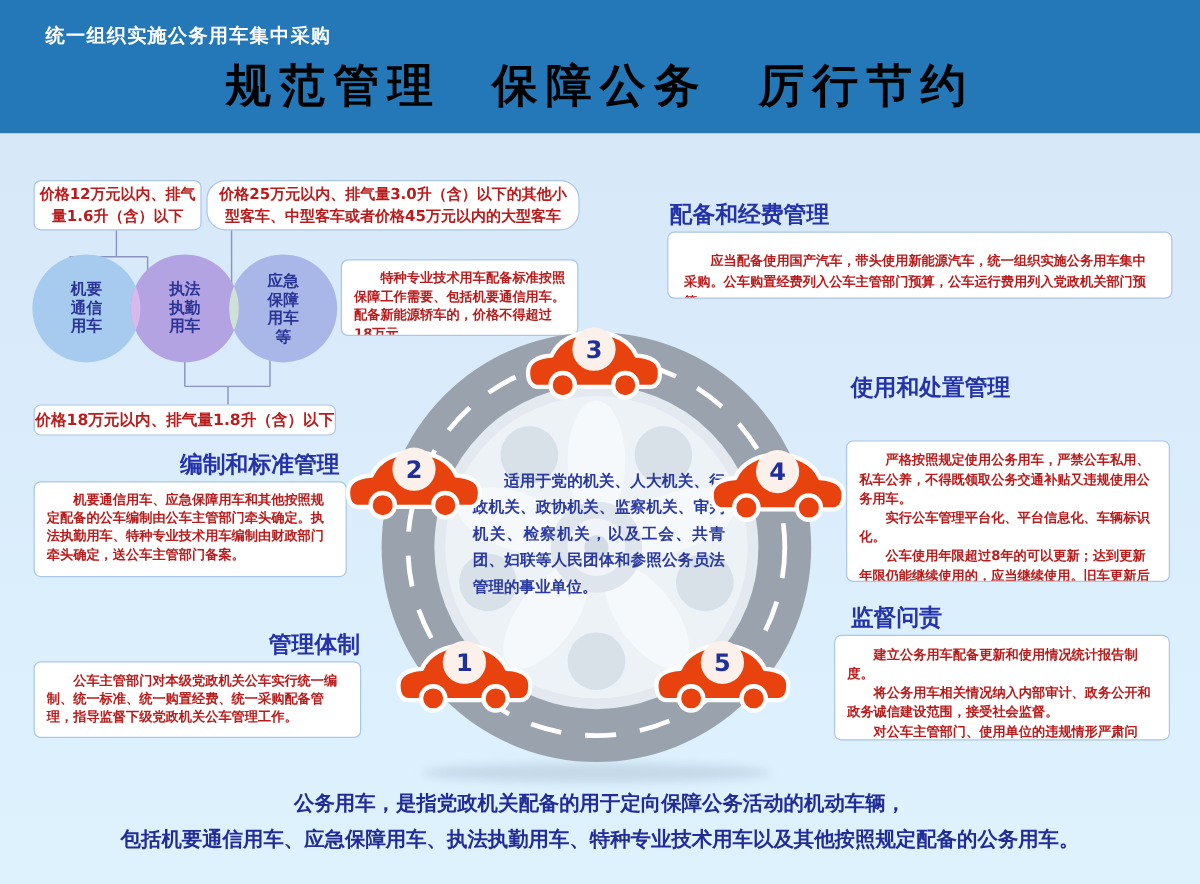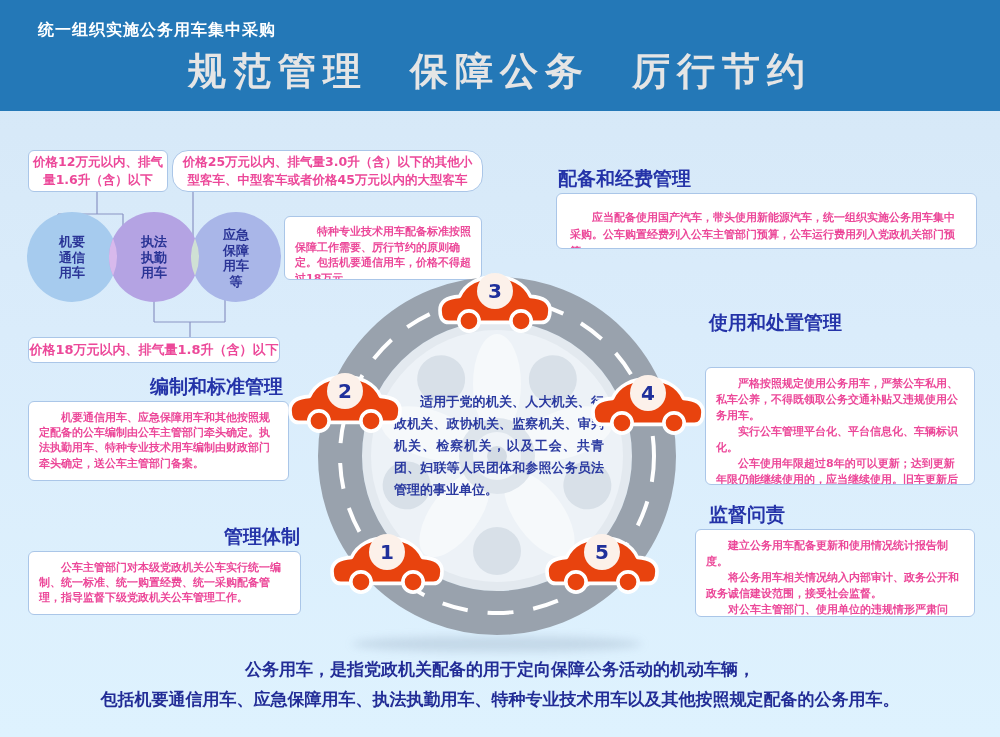--- a/index.html
+++ b/index.html
@@ -2,26 +2,26 @@
 <html><head>
 <meta charset="utf-8">
 <style>
   html,body{margin:0;padding:0;}
   body{font-family:"DejaVu Sans","Liberation Sans",sans-serif;}
   .stage{position:relative;width:1000px;height:737px;overflow:hidden;
          background:linear-gradient(180deg,#d5e7f6 0%,#daecfb 45%,#def2fe 100%);}
   
   .header{position:absolute;left:0;top:0;width:1000px;height:111px;background:#2478b7;}
   .header-tag{position:absolute;left:38px;top:20px;color:#ffffff;font-size:16px;font-weight:600;letter-spacing:1px;}
-  .header-title{position:absolute;left:0;top:46px;width:1000px;text-align:center;color:#e5e5e5;
+  .header-title{position:absolute;left:0;top:46px;width:1000px;text-align:center;color:#000000;
                 font-size:38px;font-weight:bold;}
   .header-title span{letter-spacing:7px;margin:0 21px;}
   
   .panel{position:absolute;background:#ffffff;border:1px solid #aac6e8;border-radius:6px;
-         color:#ec4899;overflow:hidden;box-sizing:border-box;}
+         color:#b91c1c;overflow:hidden;box-sizing:border-box;}
   .panel p{margin:0;text-indent:2em;}
   .sec-title{position:absolute;margin:0;color:#2433a8;font-size:19px;font-weight:bold;}
   .sec-title.right{text-align:right;}
   
   .box-a{left:28px;top:150px;width:140px;height:42px;font-size:12.5px;font-weight:bold;
          display:flex;align-items:center;justify-content:center;text-align:center;line-height:18px;padding:2px 4px;}
   .box-b{left:172px;top:150px;width:311px;height:42px;font-size:12.5px;font-weight:bold;
          display:flex;align-items:center;justify-content:center;text-align:center;line-height:18px;padding:2px 8px;border-radius:16px;}
   .box-18{left:28px;top:337px;width:252px;height:26px;font-size:13px;font-weight:bold;
           display:flex;align-items:center;justify-content:center;text-align:center;}
@@ -123,21 +123,21 @@
   <div class="venn-label vl-3">应急
 保障
 用车
 等</div>
 
   <div class="panel box-18">
     <span>价格18万元以内、排气量1.8升（含）以下</span>
   </div>
 
   <div class="panel box-special">
-    <p>特种专业技术用车配备标准按照保障工作需要、厉行节约的原则确定。包括机要通信用车，价格不得超过18万元。</p>
+    <p>特种专业技术用车配备标准按照保障工作需要、包括机要通信用车。配备新能源轿车的，价格不得超过18万元。</p>
   </div>
 
   <h2 class="sec-title right t-bianzhi">编制和标准管理</h2>
   <div class="panel b-bianzhi">
     <p>机要通信用车、应急保障用车和其他按照规定配备的公车编制由公车主管部门牵头确定。执法执勤用车、特种专业技术用车编制由财政部门牵头确定，送公车主管部门备案。</p>
   </div>
 
   <h2 class="sec-title right t-tizhi">管理体制</h2>
   <div class="panel b-tizhi">
     <p>公车主管部门对本级党政机关公车实行统一编制、统一标准、统一购置经费、统一采购配备管理，指导监督下级党政机关公车管理工作。</p>

